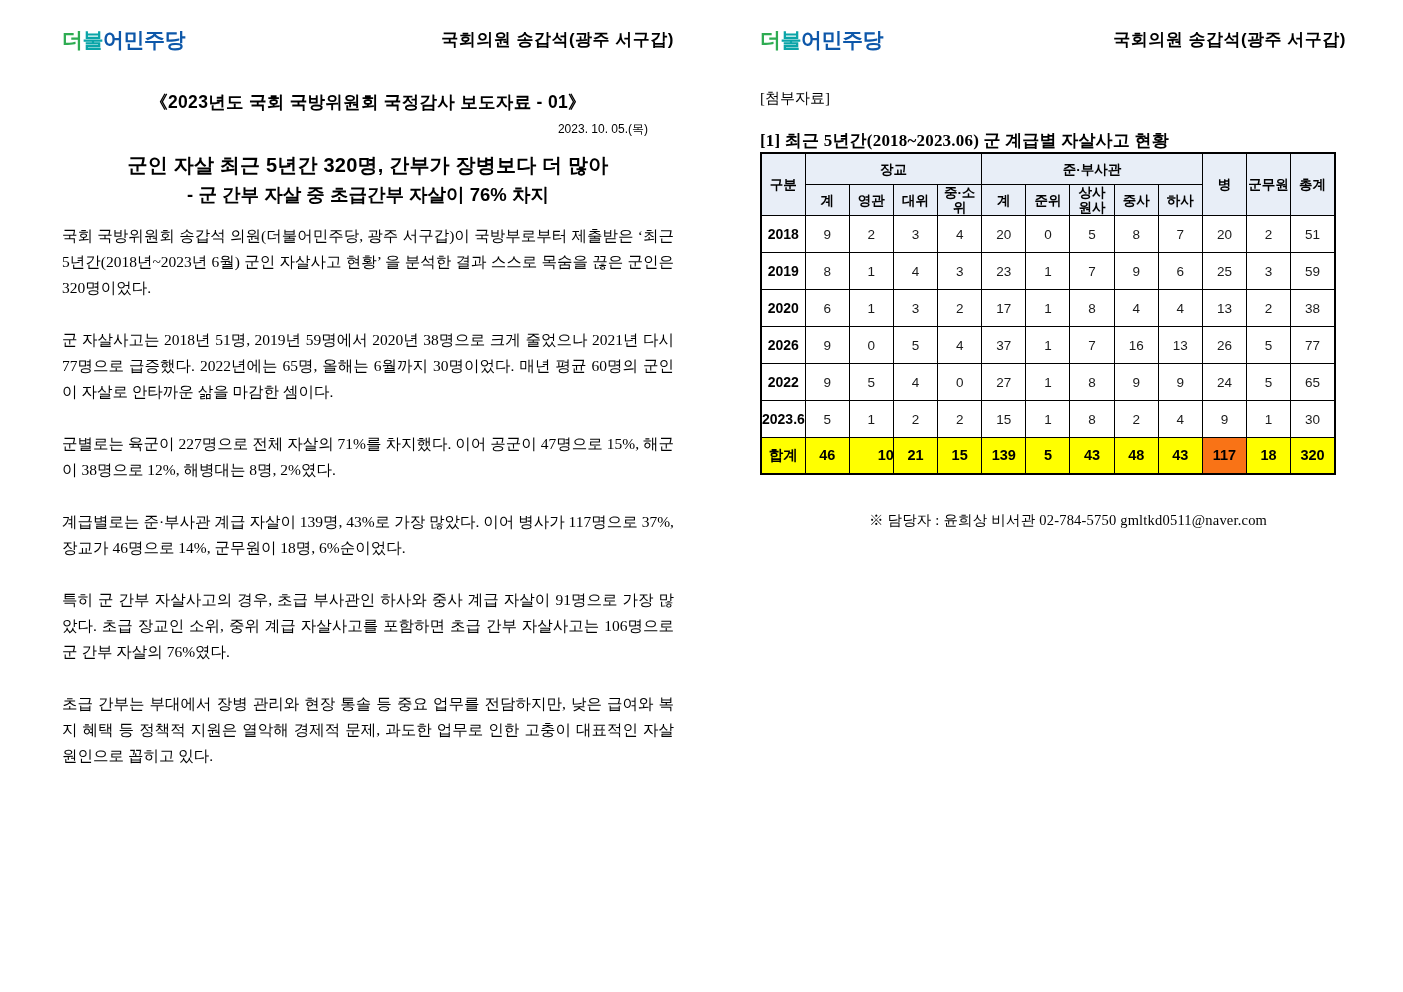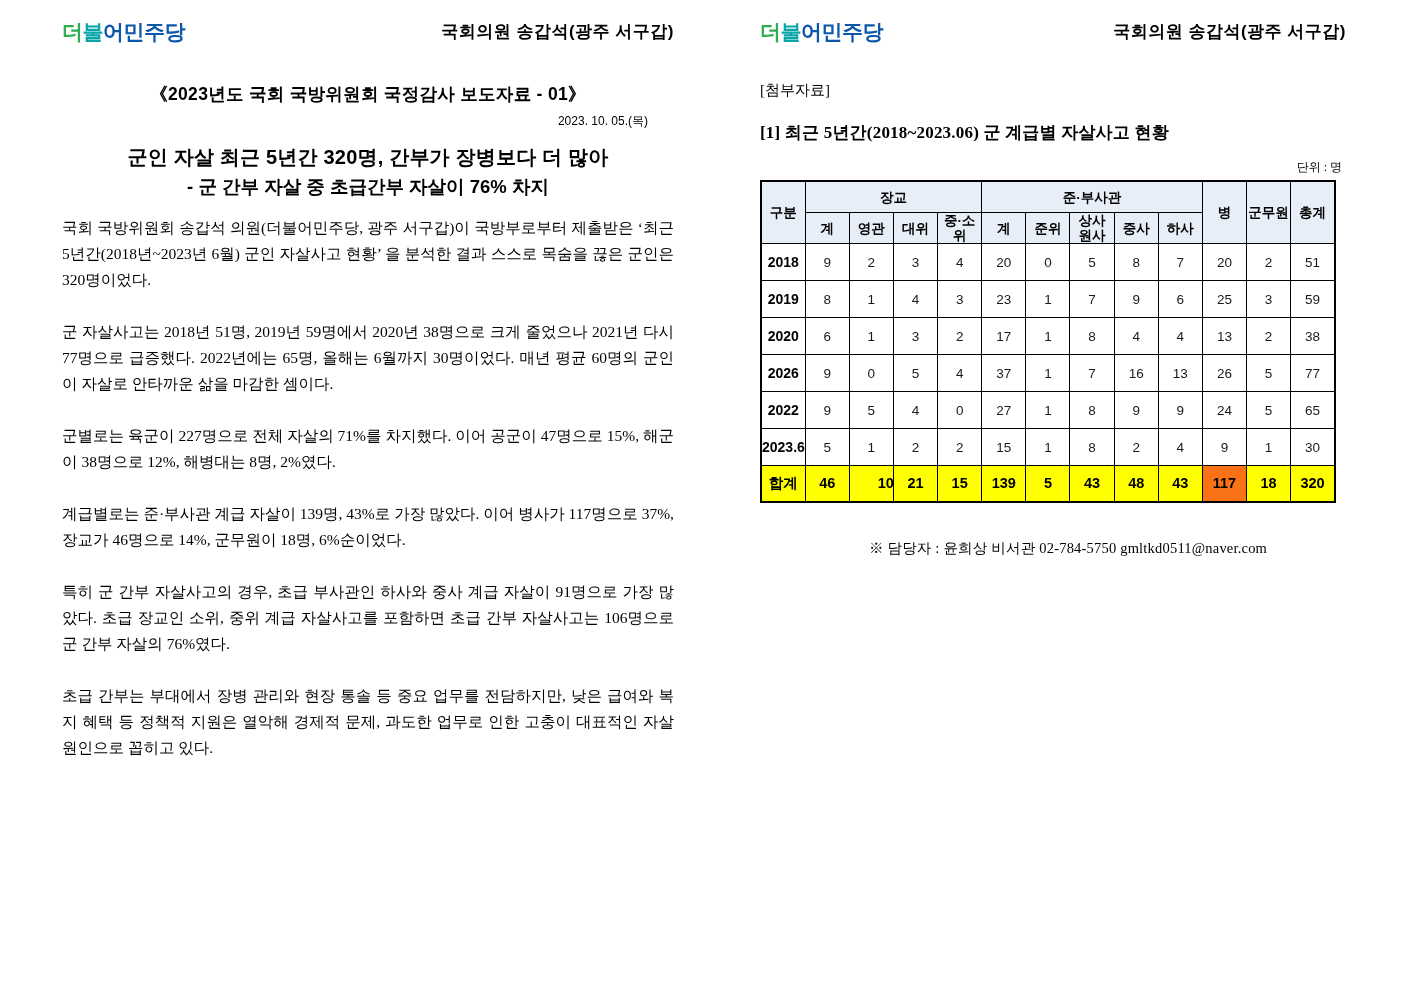--- a/index.html
+++ b/index.html
@@ -1,20 +1,20 @@
 <!DOCTYPE html>
 <html lang="ko"><head>
 <meta charset="utf-8">
 <style>
   html,body{margin:0;padding:0;}
   body{
     width:1403px;height:992px;position:relative;background:#ffffff;
     font-family:"Liberation Sans",sans-serif;color:#000;overflow:hidden;
   }
-  .page{position:absolute;top:20px;}
+  .page{position:absolute;top:28px;}
   .page-left{left:62px;width:612px;}
   .page-right{left:760px;width:586px;}
 
   .hdr{display:flex;justify-content:space-between;align-items:flex-start;height:26px;}
   .logo{font-size:21px;font-weight:800;letter-spacing:-0.5px;line-height:24px;}
   .member{font-size:17px;font-weight:700;line-height:24px;letter-spacing:0.5px;}
 
   .doc-title{text-align:center;font-weight:700;font-size:17.5px;margin-top:36px;letter-spacing:0.3px;}
   .date-line{text-align:right;font-size:12px;margin-top:7px;padding-right:26px;}
 
@@ -65,21 +65,20 @@
     </div>
 </div>
 
 <div class="page page-right">
   <div class="hdr">
     <div class="logo"><span style="color: rgb(46, 172, 82);">더</span><span style="color: rgb(10, 165, 168);">불</span><span style="color: rgb(13, 87, 169);">어민주당</span></div>
     <div class="member">국회의원 송갑석(광주 서구갑)</div>
   </div>
   <div class="attach-label">[첨부자료]</div>
   <div class="tbl-title">[1] 최근 5년간(2018~2023.06) 군 계급별 자살사고 현황</div>
-  <div class="unit-label">단위 : 명</div>
   <table class="stats">
     <thead>
         <tr>
           <th rowspan="2" style="background: rgb(232, 238, 247);">구분</th>
           <th colspan="4" style="background: rgb(232, 238, 247);">장교</th>
           <th colspan="5" style="background: rgb(232, 238, 247);">준·부사관</th>
           <th rowspan="2" style="background: rgb(232, 238, 247);">병</th>
           <th rowspan="2" style="background: rgb(232, 238, 247);">군무원</th>
           <th rowspan="2" style="background: rgb(232, 238, 247);">총계</th>
         </tr>

